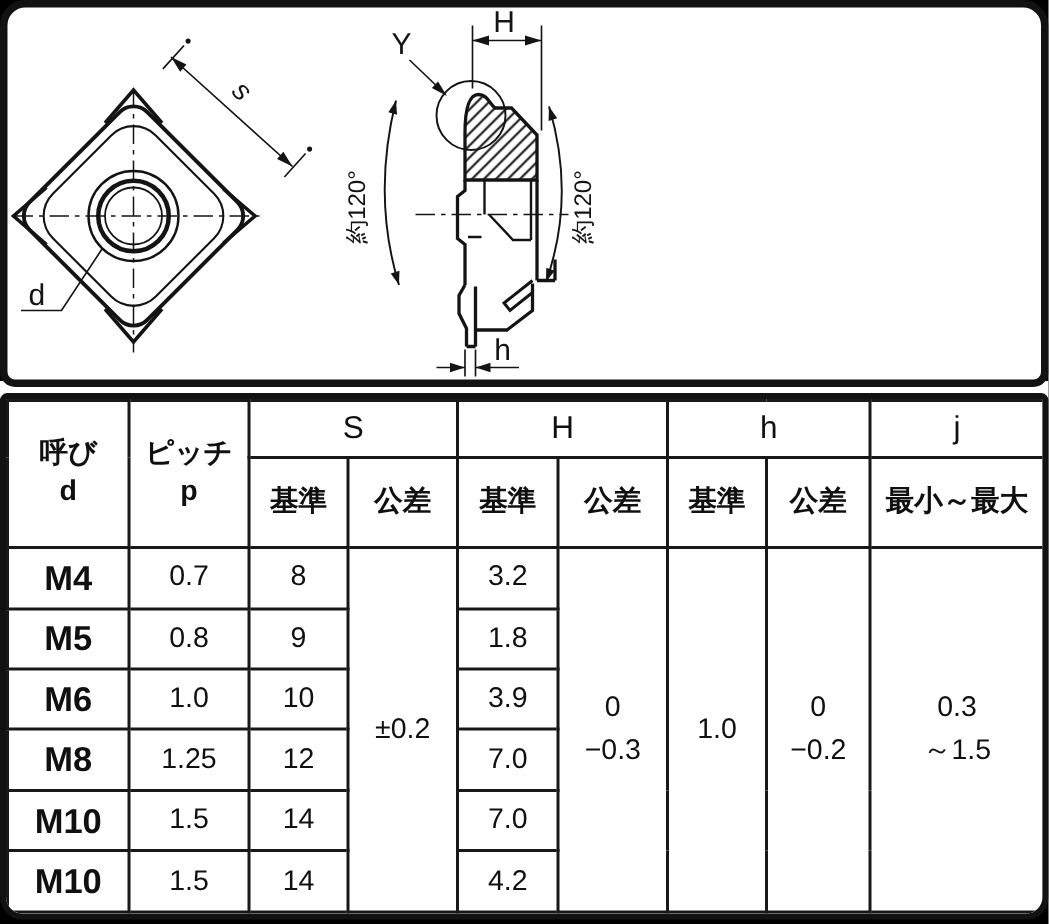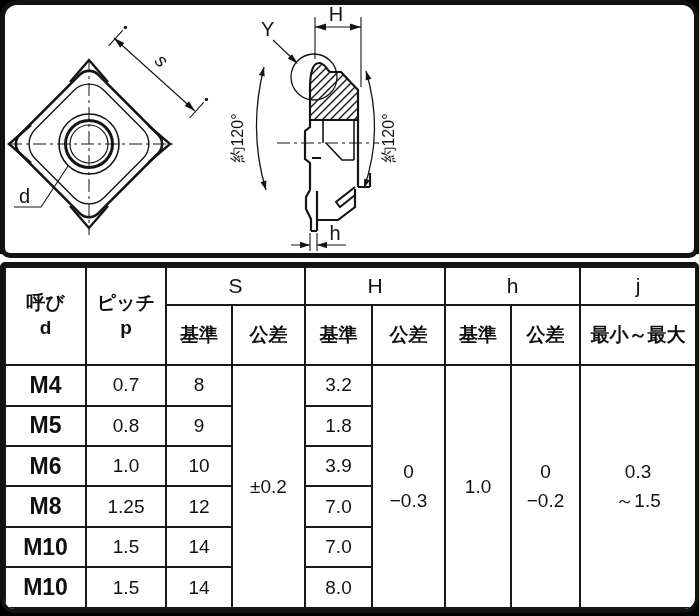--- a/index.html
+++ b/index.html
@@ -229,17 +229,17 @@
       <tr class="data-row">
         <td class="m-label">M10</td>
         <td class="num">1.5</td>
         <td class="num">14</td>
         <td class="num">7.0</td>
       </tr>
       <tr class="data-row">
         <td class="m-label">M10</td>
         <td class="num">1.5</td>
         <td class="num">14</td>
-        <td class="num">8.0</td>
+        <td class="num">4.2</td>
       </tr>
     </tbody>
   </table>
 </div>
 
 </body></html>

